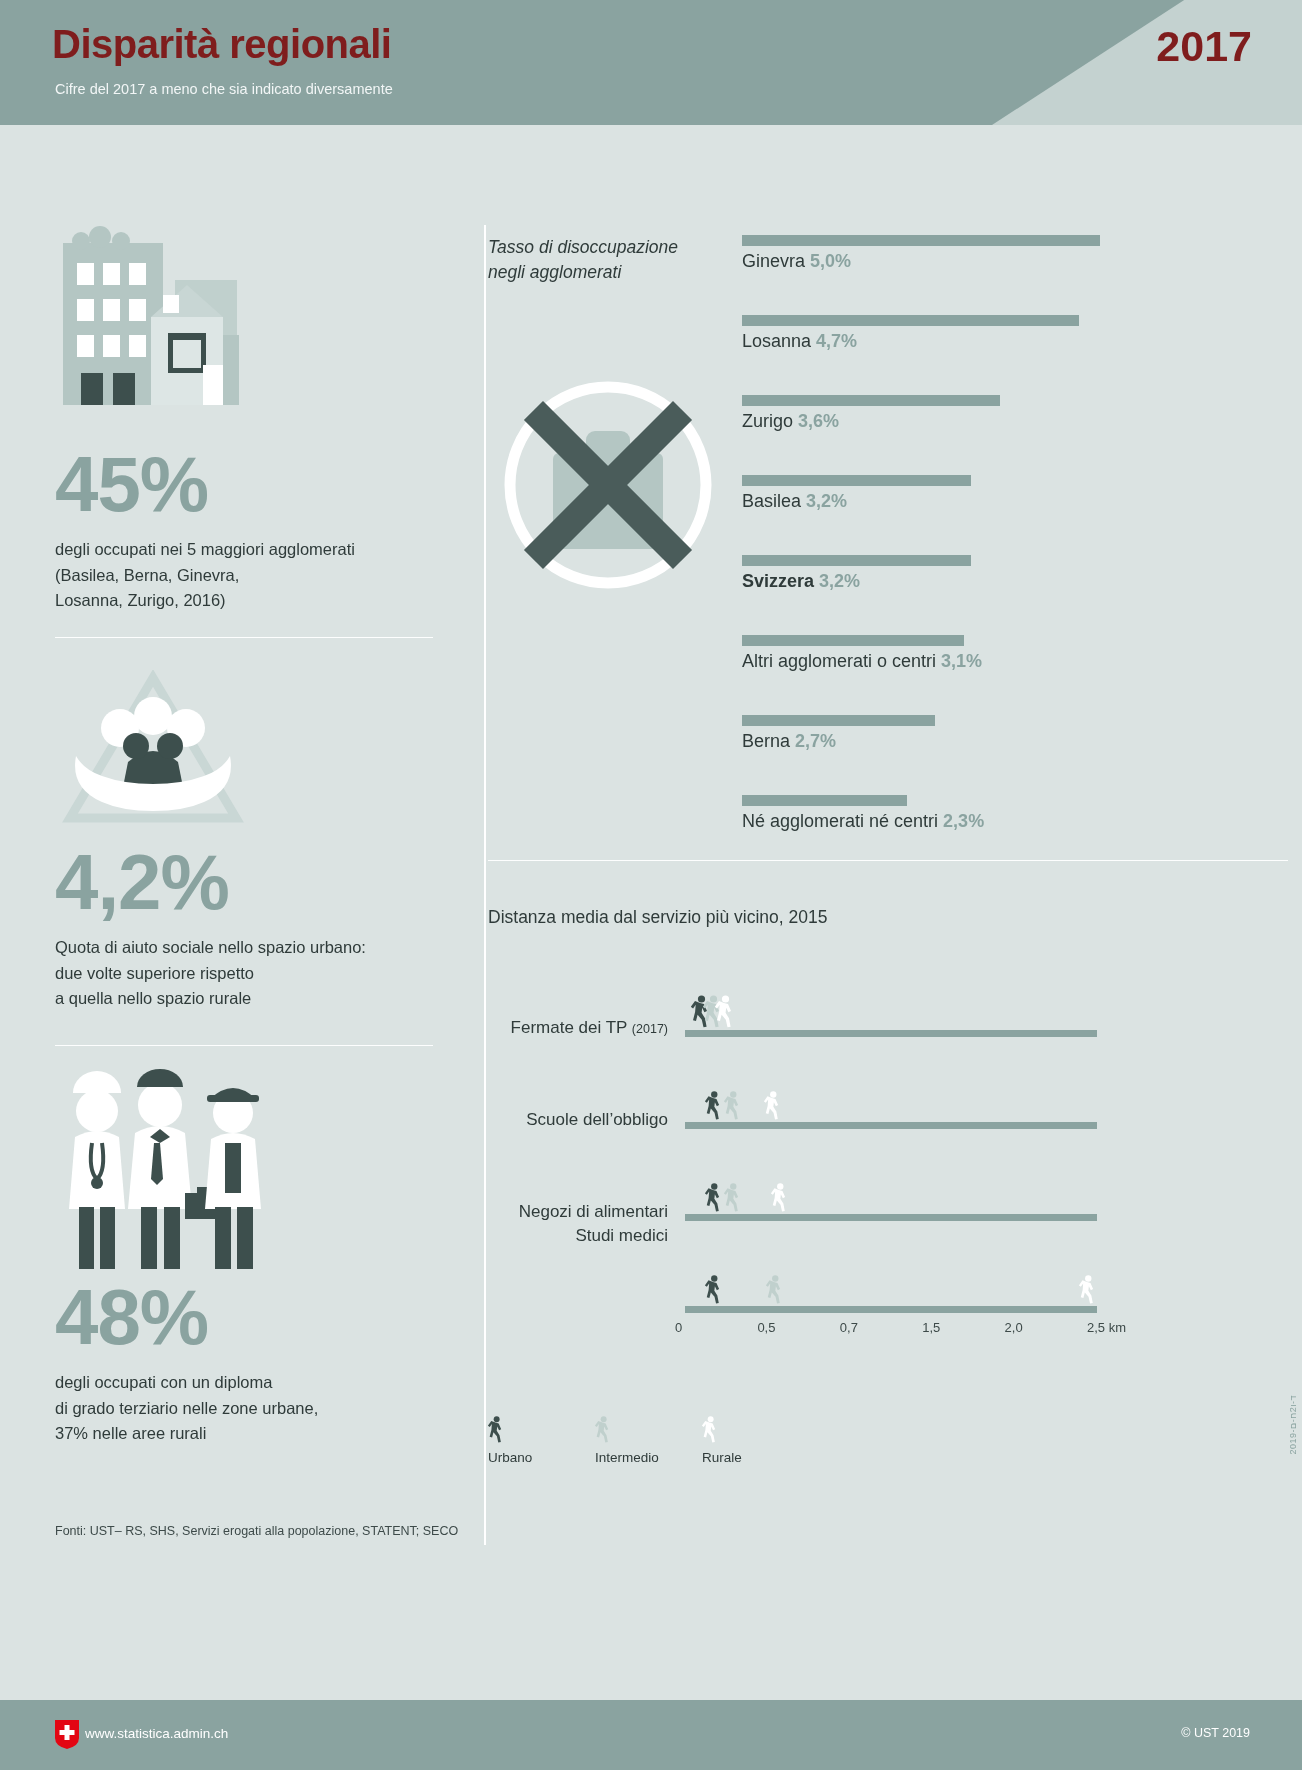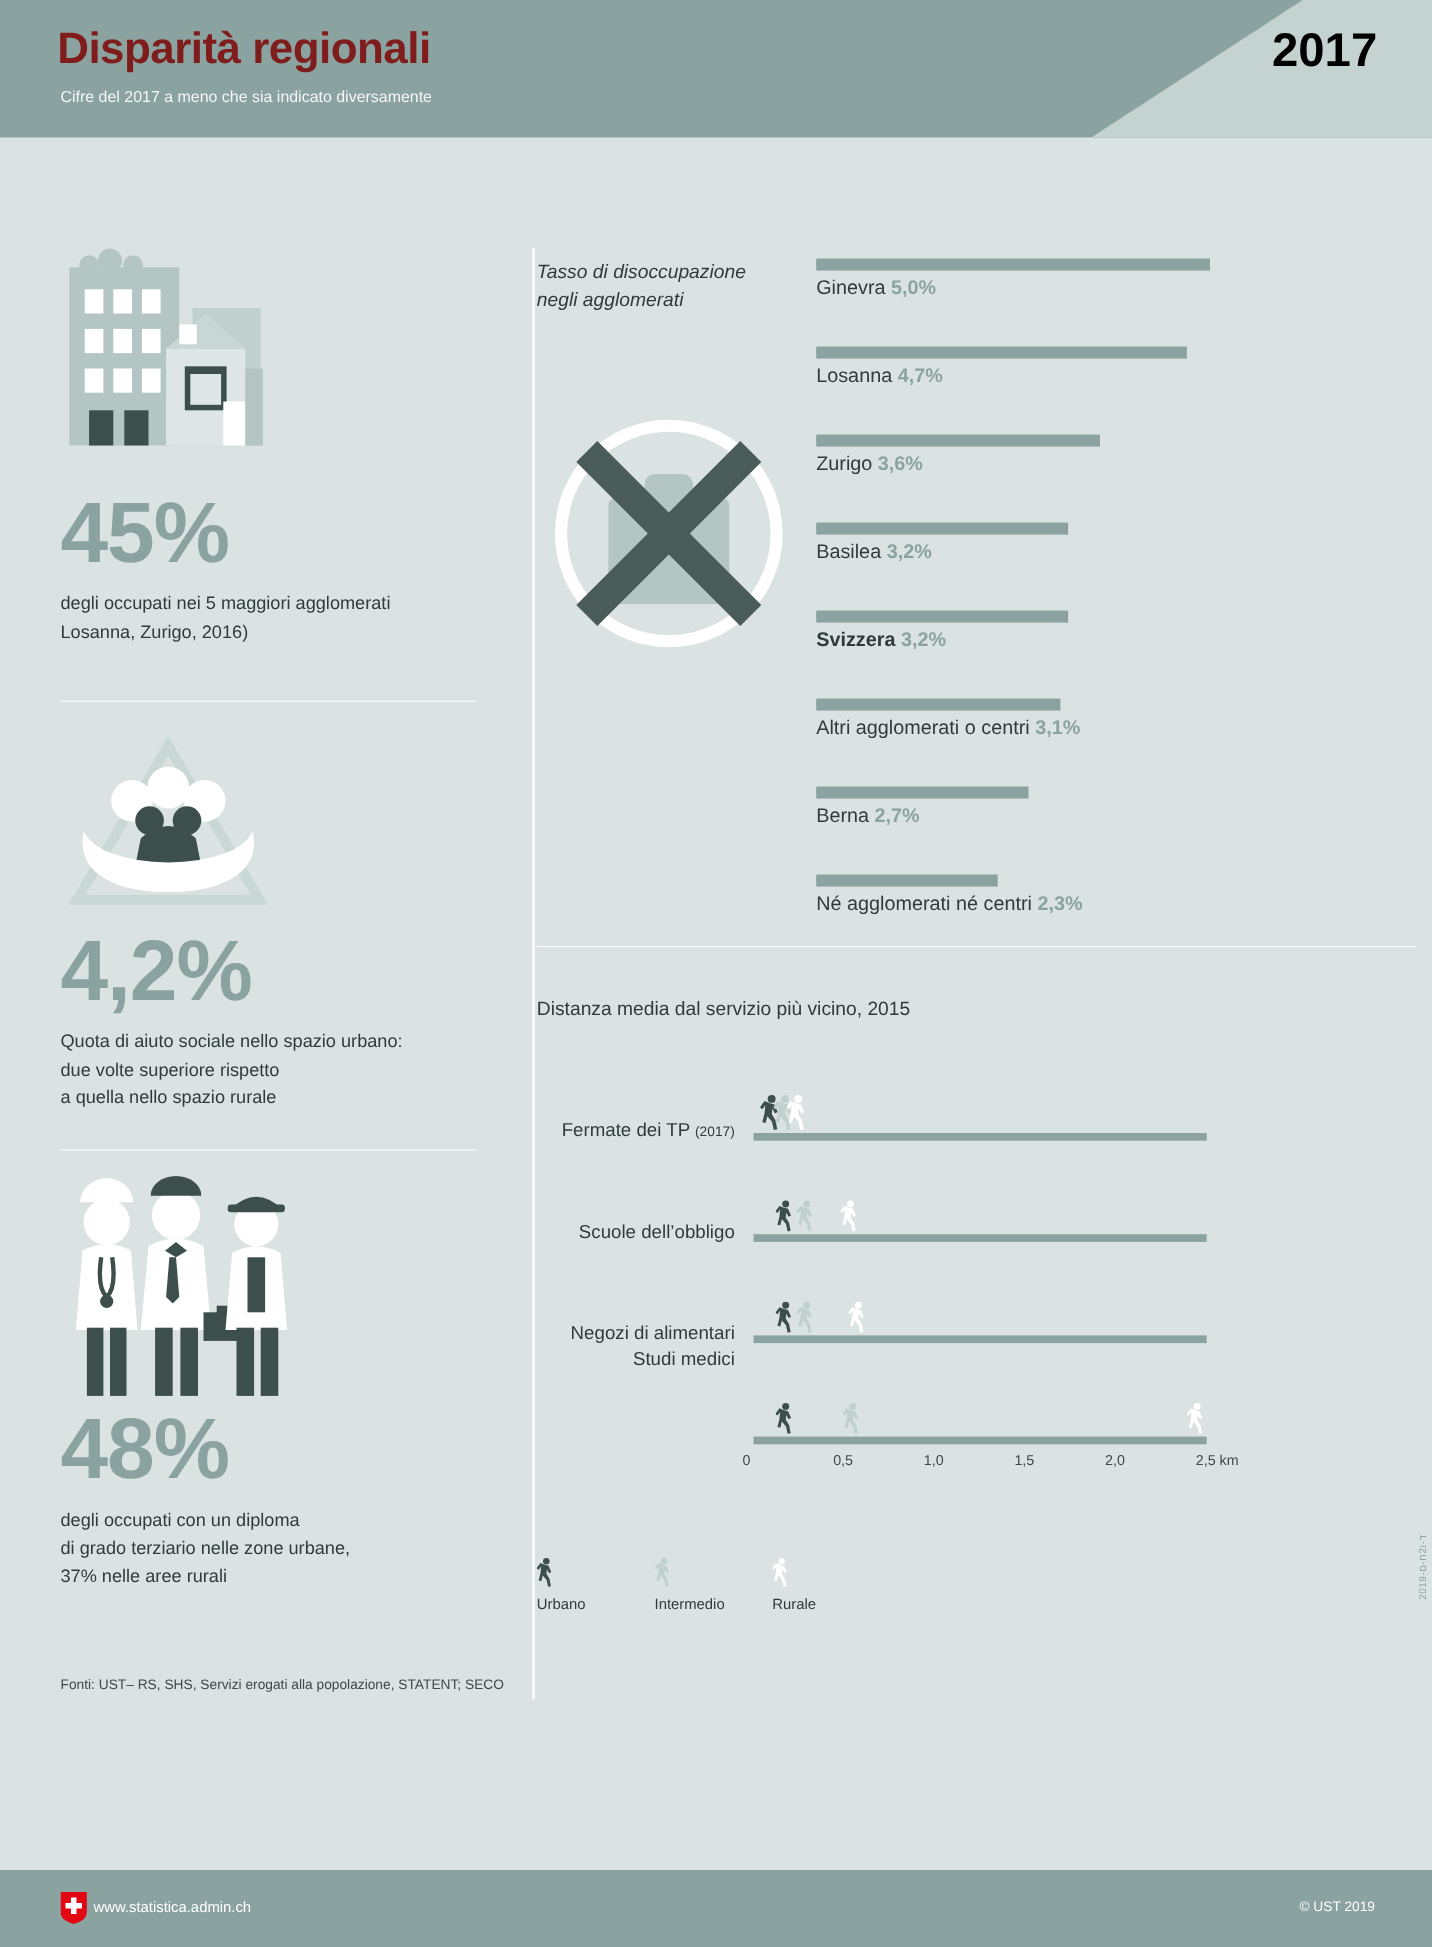--- a/index.html
+++ b/index.html
@@ -26,21 +26,21 @@
     position:absolute;left:52px;top:22px;
     font-size:40px;font-weight:bold;color:#7f1d1d;
     letter-spacing:-0.5px;
   }
   .header-sub{
     position:absolute;left:55px;top:81px;
     font-size:14.5px;color:#f2f6f6;font-weight:normal;
   }
   .header-year{
     position:absolute;right:50px;top:22px;
-    font-size:43px;font-weight:bold;color:#000000;
+    font-size:43px;font-weight:bold;color:#7f1d1d;
   }
 
   
   .left-col{position:absolute;left:0;top:125px;width:470px;height:1435px;}
   .divider-h{position:absolute;height:1px;background:#ffffff;opacity:.95;}
   .vrule{position:absolute;width:1.5px;background:#ffffff;}
 
   .big-num{
     font-size:78px;color:#8aa3a0;font-weight:bold;line-height:1;
     letter-spacing:-1px;
@@ -150,20 +150,21 @@
       <rect x="118" y="115" width="28" height="28" fill="#dde6e5"></rect>
       <rect x="148" y="140" width="20" height="40" fill="#ffffff"></rect>
 
       <rect x="168" y="110" width="16" height="70" fill="#b4c6c3"></rect>
     </svg>
   </div>
   <div class="stat-block" style="top:320px;">
     <div class="big-num">45%</div>
     <div class="body-text" style="margin-top:14px;">
       <div>degli occupati nei 5 maggiori agglomerati</div>
+      <div>(Basilea, Berna, Ginevra,</div>
       <div>Losanna, Zurigo, 2016)</div>
     </div>
   </div>
 
   <div class="icon-wrap" style="left:58px;top:545px;">
     <svg width="190" height="160" viewBox="0 0 190 160">
       <polygon points="95,8 178,148 12,148" fill="none" stroke="#c9d7d5" stroke-width="9"></polygon>
 
       <circle cx="62" cy="58" r="19" fill="#ffffff"></circle>
       <circle cx="128" cy="58" r="19" fill="#ffffff"></circle>
@@ -337,21 +338,21 @@
       <div class="dist-row" style="left: 295.64px; top: 1150px;"><svg width="17.647058823529413" height="30" viewBox="0 0 20 34">
           <circle cx="10.5" cy="4" r="3.6" fill="#c0d0cd"></circle>
           <path d="M9 8 l4 1 l3 7 l-2.6 1.2 l-2.2 -4.4 l-0.6 5 l3.4 5.5 l1.6 8.4 l-3.1 0.6 l-1.7 -7.6 l-4.2 -5 l-1.6 6.3 l-3 -0.7 l2.1 -8.4 l0.6 -7.2 l-2.6 3.7 l-2.3 -1.6 l4.2 -5.8 z" fill="#c0d0cd"></path>
         </svg></div>
       <div class="dist-row" style="left: 608.76px; top: 1150px;"><svg width="17.647058823529413" height="30" viewBox="0 0 20 34">
           <circle cx="10.5" cy="4" r="3.6" fill="#ffffff"></circle>
           <path d="M9 8 l4 1 l3 7 l-2.6 1.2 l-2.2 -4.4 l-0.6 5 l3.4 5.5 l1.6 8.4 l-3.1 0.6 l-1.7 -7.6 l-4.2 -5 l-1.6 6.3 l-3 -0.7 l2.1 -8.4 l0.6 -7.2 l-2.6 3.7 l-2.3 -1.6 l4.2 -5.8 z" fill="#ffffff"></path>
         </svg></div>
       <div class="tick-label" style="left: 205px; top: 1195px;">0</div>
       <div class="tick-label" style="left: 287.4px; top: 1195px;">0,5</div>
-      <div class="tick-label" style="left: 369.8px; top: 1195px;">1,0</div>
+      <div class="tick-label" style="left: 369.8px; top: 1195px;">0,7</div>
       <div class="tick-label" style="left: 452.2px; top: 1195px;">1,5</div>
       <div class="tick-label" style="left: 534.6px; top: 1195px;">2,0</div>
       <div class="tick-label" style="left: 617px; top: 1195px;">2,5 km</div>
     </div>
 
   <div id="distance-legend">
       <div class="legend-item" style="left: 18px; top: 1291px;">
         <div><svg width="16.470588235294116" height="28" viewBox="0 0 20 34">
             <circle cx="10.5" cy="4" r="3.6" fill="#3d4f4d"></circle>
             <path d="M9 8 l4 1 l3 7 l-2.6 1.2 l-2.2 -4.4 l-0.6 5 l3.4 5.5 l1.6 8.4 l-3.1 0.6 l-1.7 -7.6 l-4.2 -5 l-1.6 6.3 l-3 -0.7 l2.1 -8.4 l0.6 -7.2 l-2.6 3.7 l-2.3 -1.6 l4.2 -5.8 z" fill="#3d4f4d"></path>

